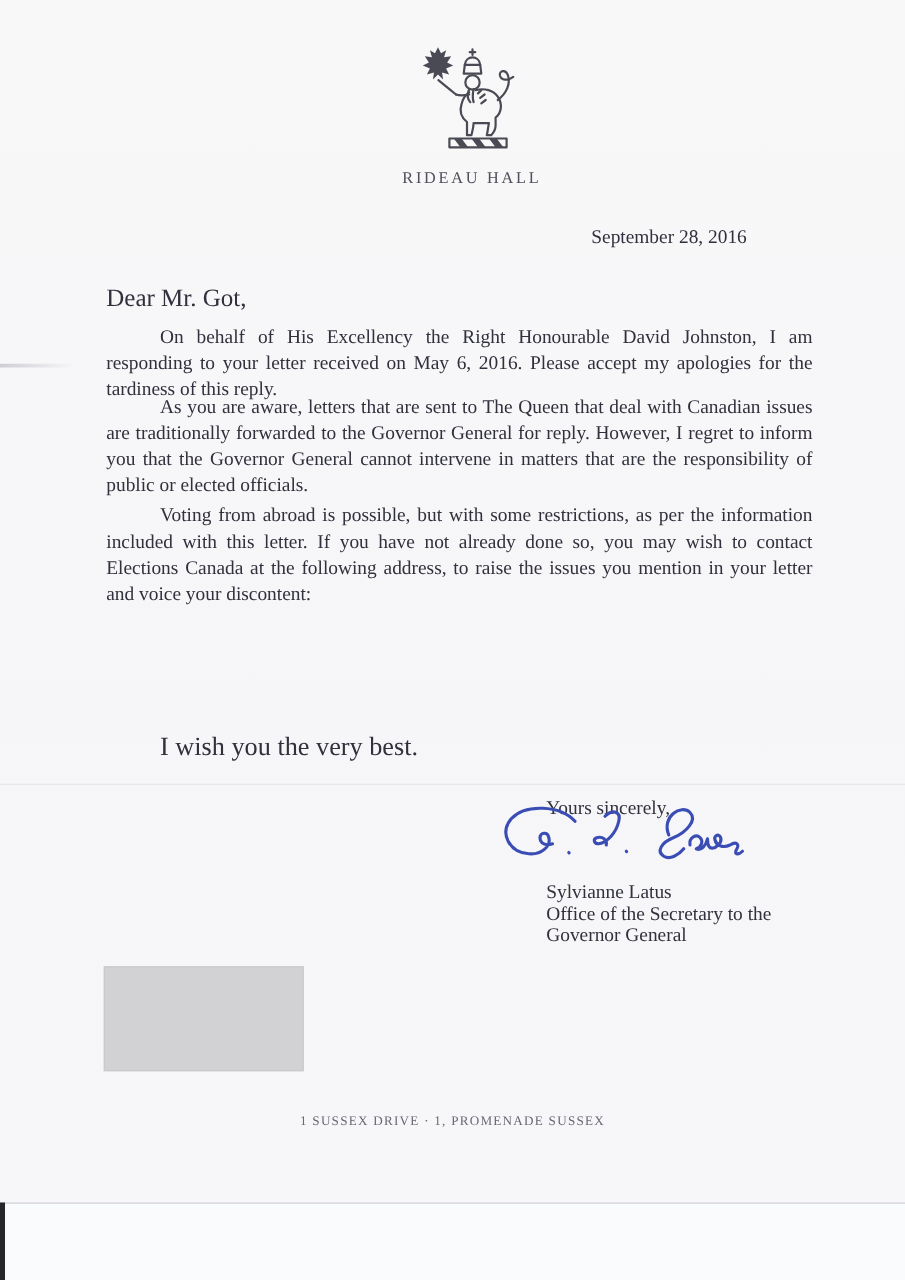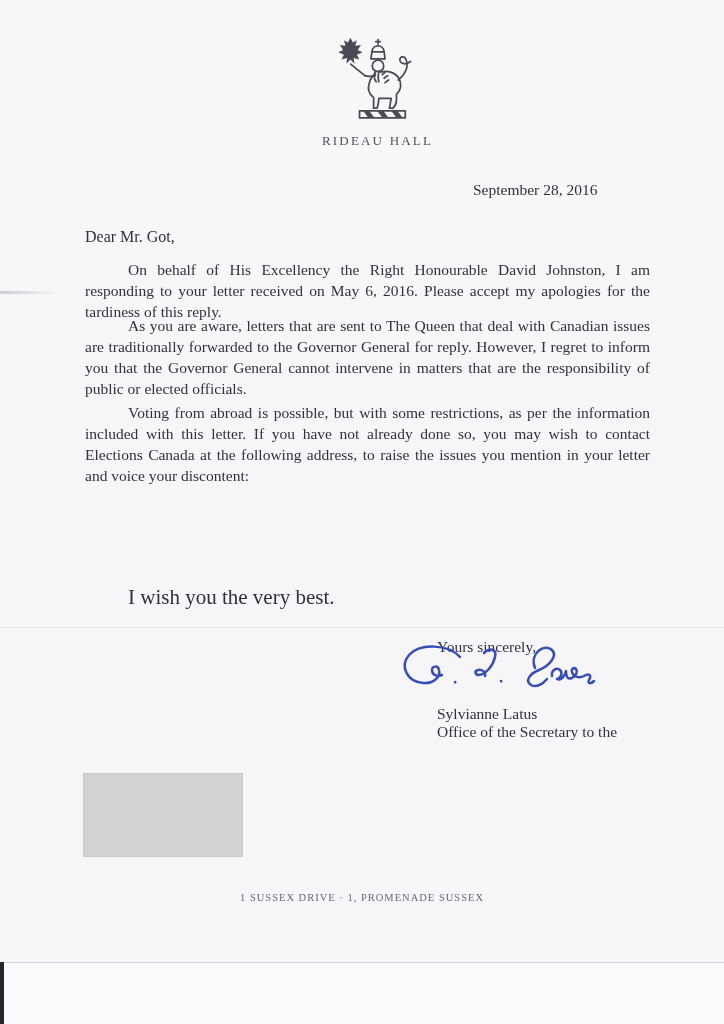--- a/index.html
+++ b/index.html
@@ -12,21 +12,21 @@
     color:#31313d;
     overflow:hidden;
   }
   
   .letterhead{position:absolute;left:300px;top:36px;width:155px;text-align:center;}
   .crest{display:inline-block;}
   .lh-name{margin-top:5px;font-size:13px;letter-spacing:2.2px;color:#50505c;}
   
   .date{position:absolute;left:437px;top:181px;font-size:15.5px;margin-left:36px;}
   
-  .salutation{position:absolute;left:85px;top:228px;font-size:16px;}
+  .salutation{position:absolute;left:85px;top:228px;font-size:20px;}
   .para{position:absolute;left:85px;width:565px;margin:0;font-size:15.5px;line-height:21px;
         text-align:justify;text-indent:43px;}
   .p1{top:259px;}
   .p2{top:315px;}
   .p3{top:402px;}
   .address{position:absolute;left:128px;top:486px;font-size:15.5px;line-height:17.5px;}
   .closing{position:absolute;left:128px;top:585px;font-size:21px;}
   .valediction{position:absolute;left:437px;top:638px;font-size:15.5px;}
   .signature-svg{position:absolute;left:398px;top:641px;}
   .sigblock{position:absolute;left:437px;top:705px;font-size:15.5px;line-height:17.5px;}
@@ -103,20 +103,21 @@
 
       <path d="M137,27 C131,12 147,2 154,9 C160,15 151,25 141,29 C131,33 127,40 133,44 C138,47 145,43 149,38"></path>
 
       <path d="M154,35 C153,29 159,26 162,29 C165,32 163,37 159,38 C163,40 167,35 168,30 C168,35 169,39 174,37 C178,35 180,31 178,28 C176,26 173,28 174,31 C175,35 180,38 186,35 C191,32 194,34 191,39 C189,43 193,43 196,40"></path>
     </g>
   </svg>
 
   <div class="sigblock">
     <div>Sylvianne Latus</div>
     <div>Office of the Secretary to the</div>
+    <div>Governor General</div>
   </div>
 
   <div class="redaction"></div>
 
   <div class="footer">
     <div>1 SUSSEX DRIVE  ·  1, PROMENADE SUSSEX</div>
   </div>
 
   <div class="fold-left"></div>
   <div class="fold-mid"></div>

